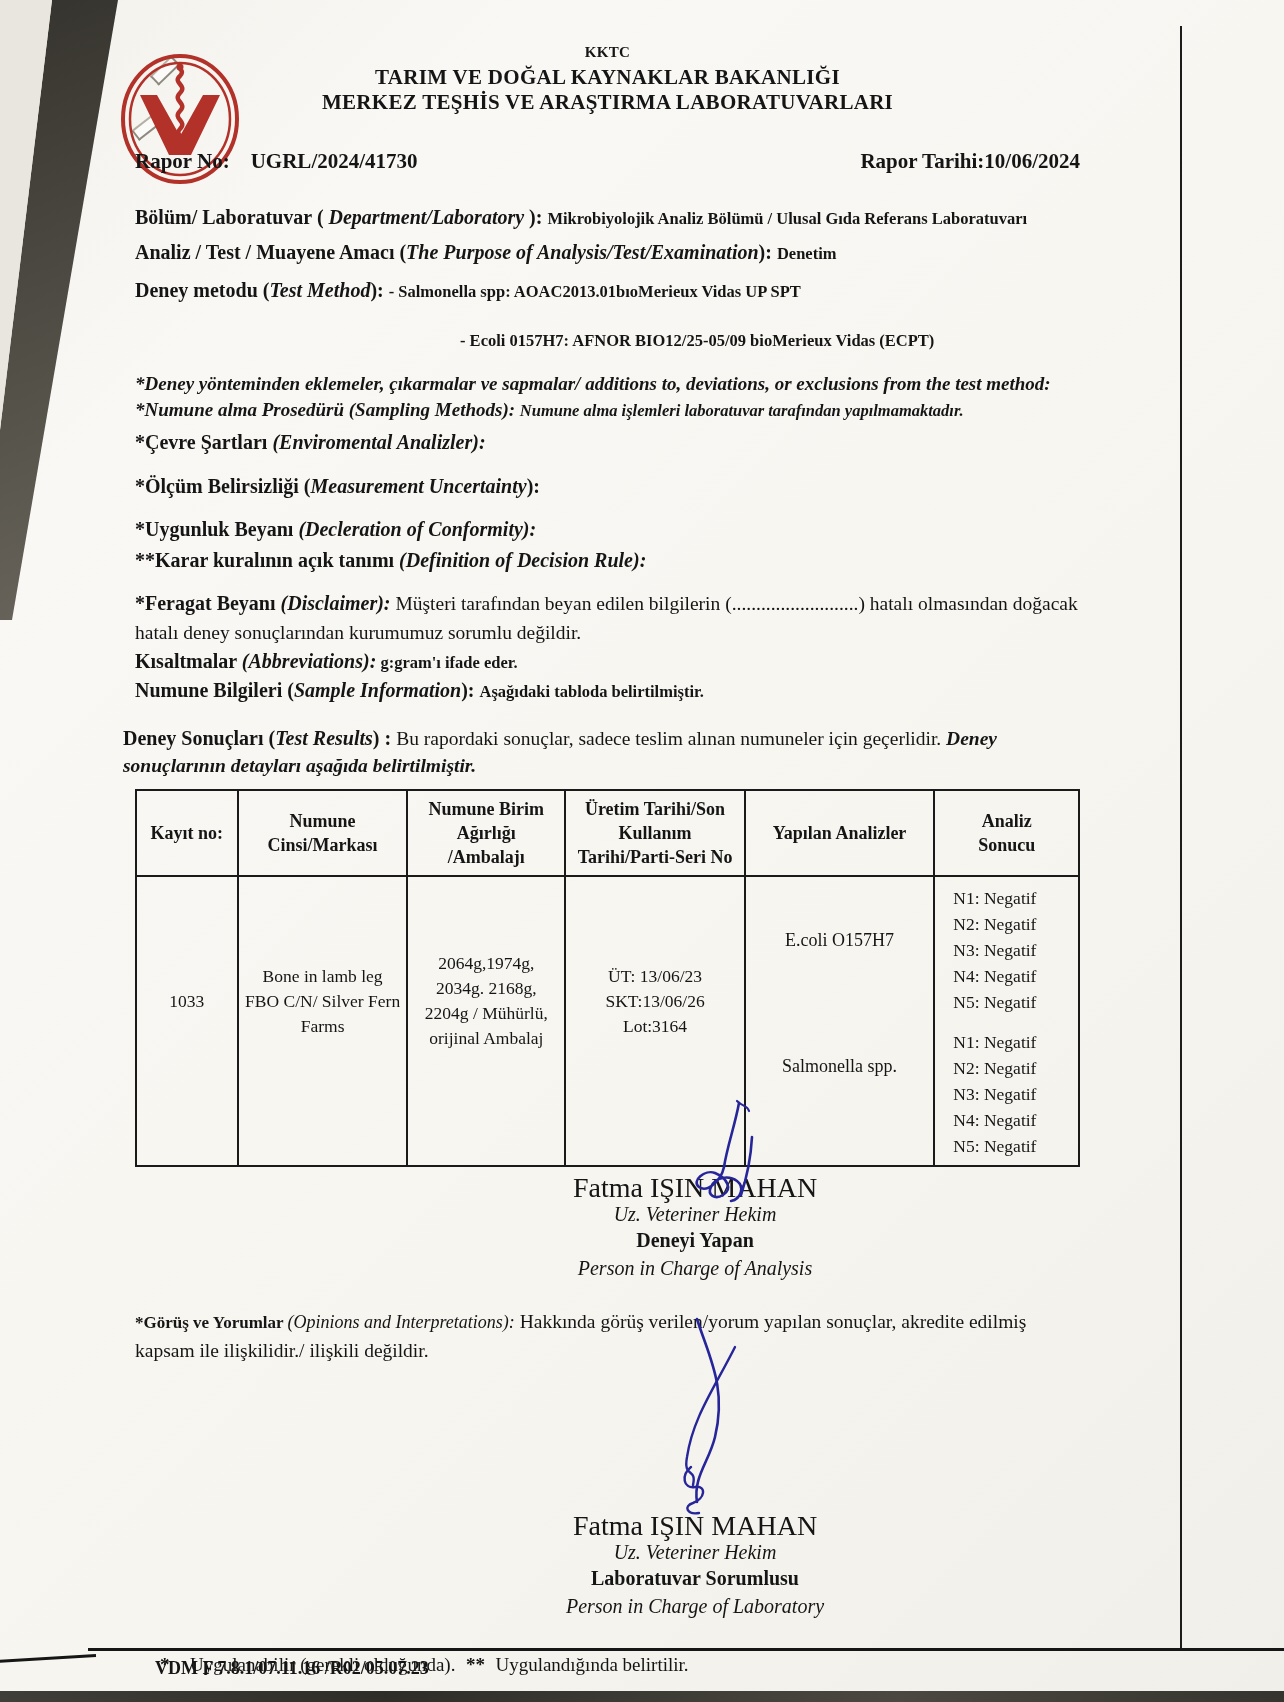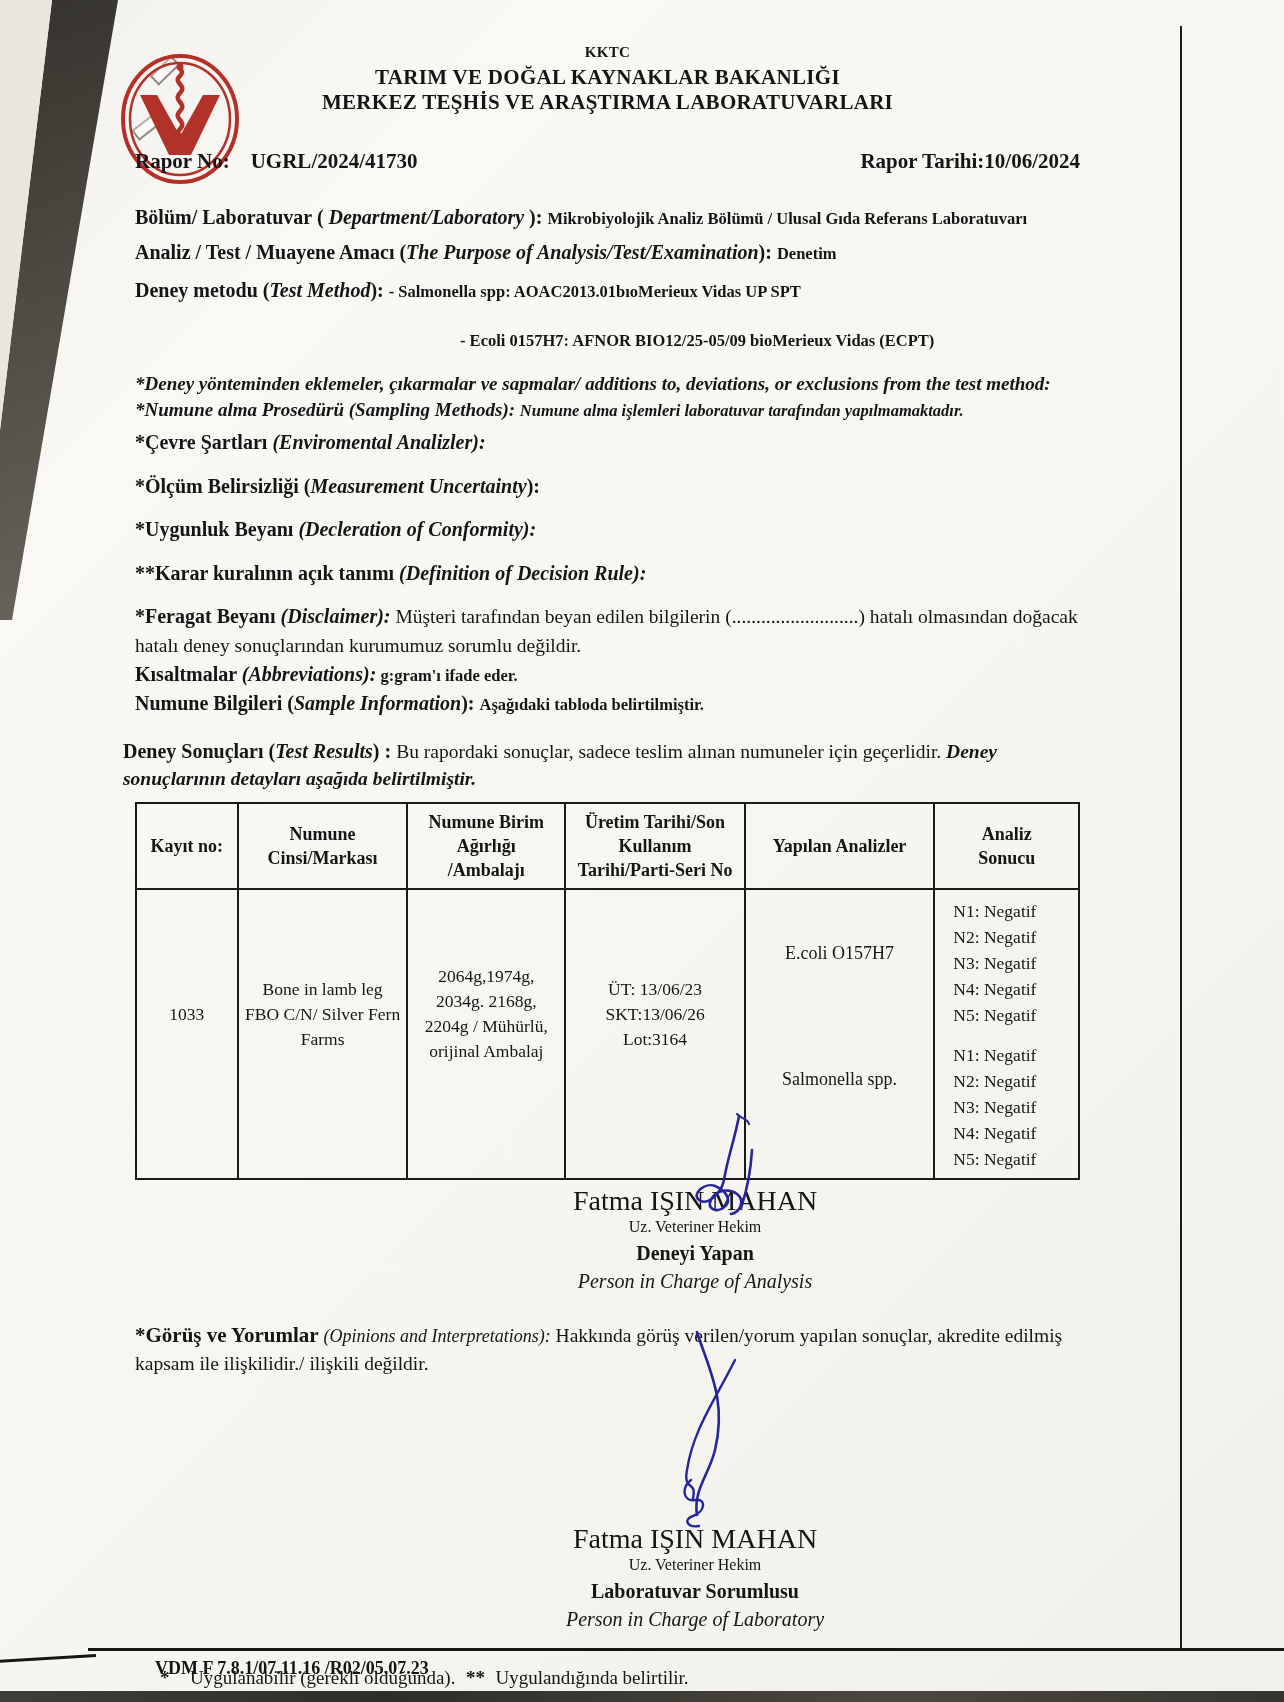--- a/index.html
+++ b/index.html
@@ -38,21 +38,21 @@
   .valn{font-weight:normal;font-size:19.5px;}
   .l-bolum{margin-top:28px;}
   .l-analiz{margin-top:3px;}
   .l-deney{margin-top:6px;}
   .l-ecoli{margin-top:17px;padding-left:325px;}
   .l-sapma{margin-top:15px;font-size:19px;line-height:26px;}
   .l-numunealma{margin-top:0px;font-size:19px;line-height:26px;}
   .l-cevre{margin-top:3px;}
   .l-olcum{margin-top:13px;}
   .l-uygunluk{margin-top:12px;}
-  .l-karar{margin-top:13px;}
+  .l-karar{}
   .l-feragat{margin-top:13px;line-height:28px;}
   .l-kisalt{margin-top:1px;line-height:27px;}
   .l-numunebilgi{margin-top:1px;line-height:27px;}
   .l-deneysonuc{margin-top:20px;margin-left:-12px;line-height:27px;}
   
   table.results{border-collapse:collapse;width:945px;margin-top:10px;}
   table.results th,table.results td{border:2px solid #1a1a1a;}
   table.results th{font-size:18px;font-weight:bold;text-align:center;padding:6px 3px;line-height:24px;white-space:pre-line;vertical-align:middle;height:58px;}
   td.c-kayit,td.c-cinsi,td.c-birim,td.c-uretim{text-align:center;vertical-align:middle;font-size:17.5px;line-height:25px;padding:4px 6px 44px 6px;}
   td.c-uretim{white-space:pre-line;}
@@ -64,25 +64,25 @@
   .sonuc-group{line-height:26px;}
   .sonuc-gap{height:14px;}
   
   .sig-block{width:520px;margin-left:300px;text-align:center;position:relative;}
   .sig1{margin-top:8px;}
   .sig2{margin-top:148px;}
   .sig-svg{position:absolute;left:50%;pointer-events:none;}
   .sig-svg.s1{top:-78px;margin-left:-18px;}
   .sig-svg.s2{top:-196px;margin-left:-42px;}
   .sig-name{font-size:28px;line-height:26px;text-align:center;}
-  .sig-title{font-size:16px;line-height:26px;}
+  .sig-title{font-size:20px;line-height:26px;font-style:italic;}
   .sig-role{font-size:20px;font-weight:bold;line-height:27px;}
   .sig-role-en{font-size:20px;font-style:italic;line-height:28px;}
   .l-gorus{margin-top:26px;font-size:19.5px;line-height:28px;}
-  .gorus-b{font-weight:bold;font-size:21px;}
+  .gorus-b{font-weight:bold;font-size:17px;}
   .gorus-i{font-style:italic;font-size:18px;}
   .footnote{margin-top:34px;font-size:19px;padding-left:25px;}
   .footnote .star{font-weight:bold;display:inline-block;width:30px;}
   .footnote .star2{font-weight:bold;display:inline-block;width:40px;text-align:center;}
   .footer-left{position:absolute;left:155px;top:1658px;font-size:18px;font-weight:bold;}
   .footer-right{position:absolute;left:930px;top:1741px;font-size:18px;font-weight:bold;}
 </style>
 </head>
 <body>
 

